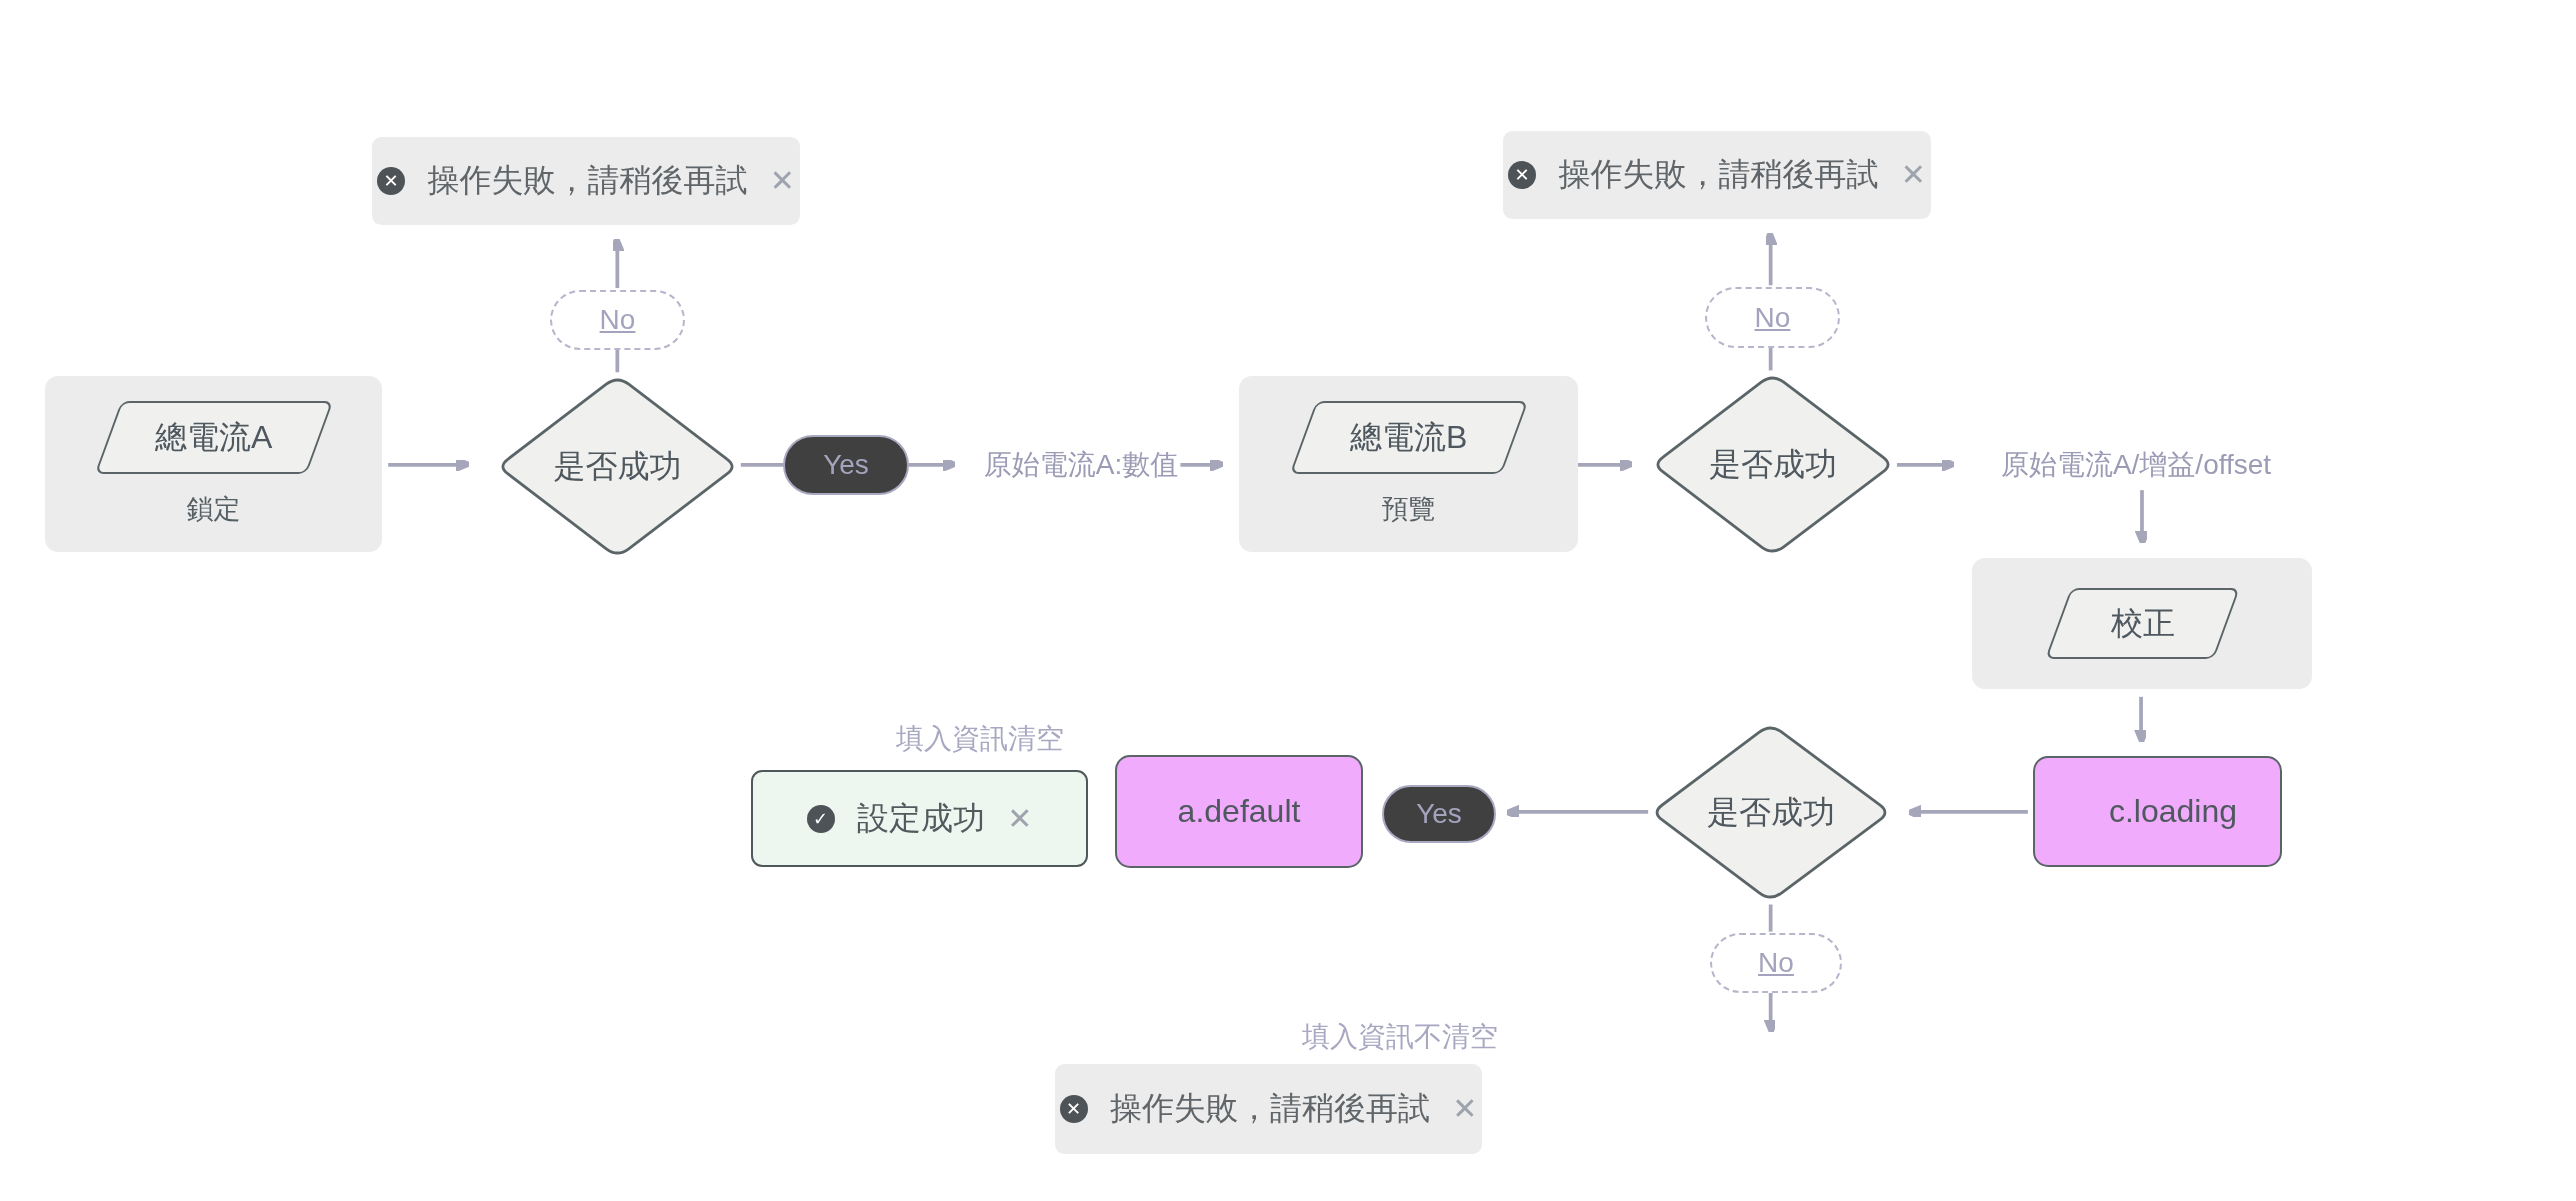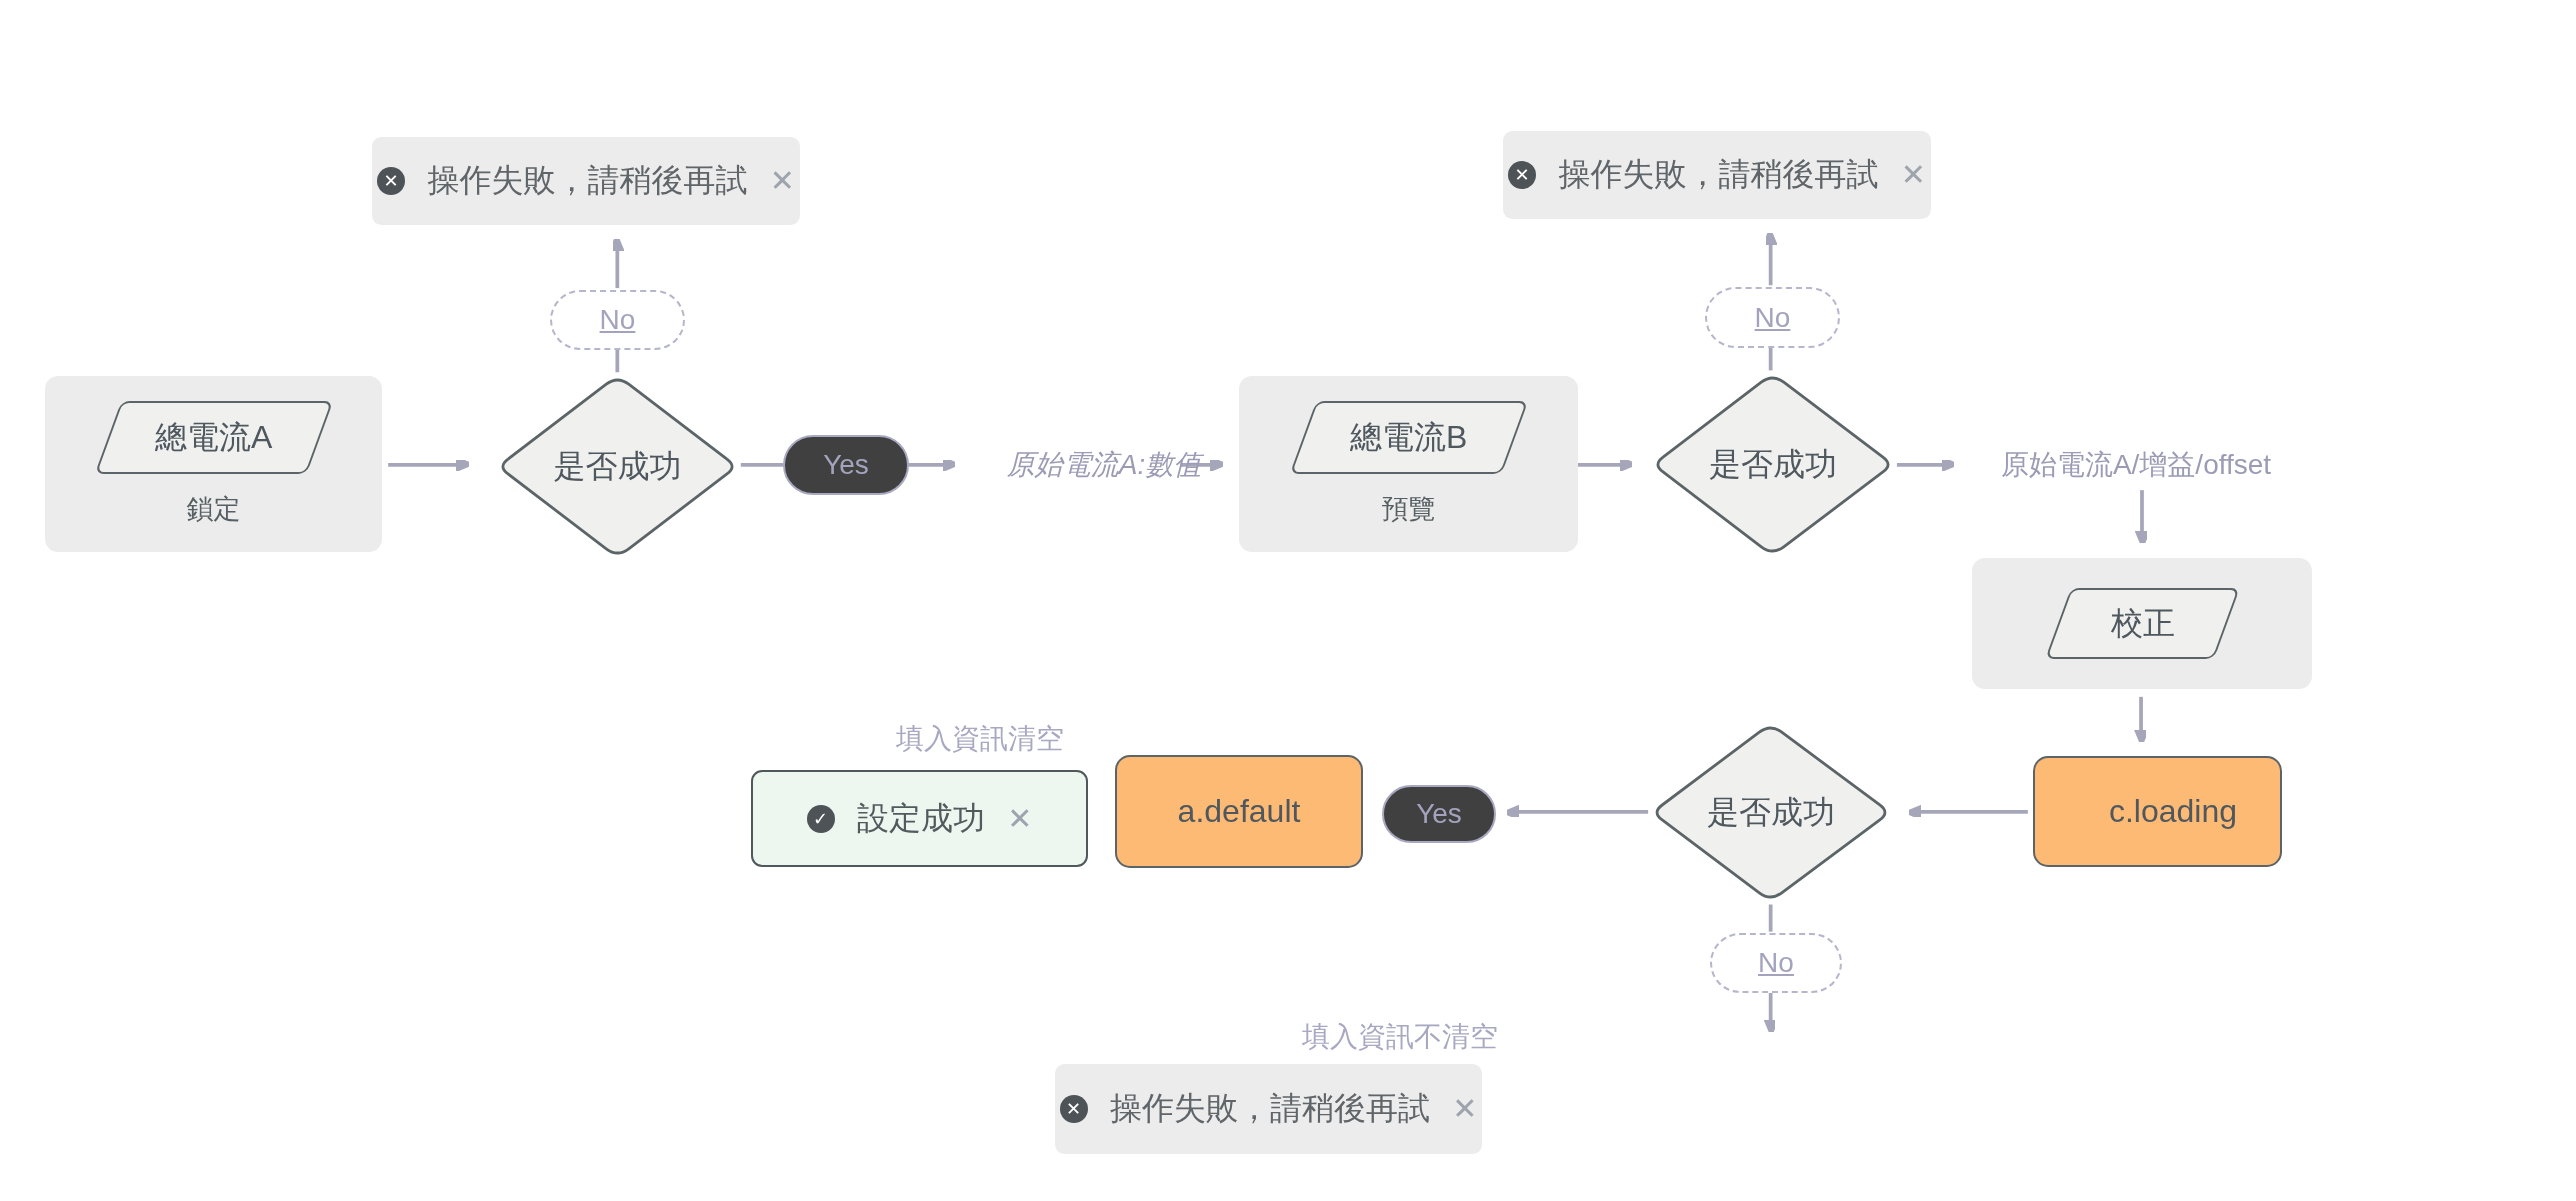--- a/index.html
+++ b/index.html
@@ -44,21 +44,21 @@
     position:absolute;left:0;top:0;width:100%;height:100%;
     display:flex;align-items:center;justify-content:center;
   }
   .diamond-1{left:494px;top:372px;width:247px;height:189px;}
   .diamond-2{left:1649px;top:370px;width:248px;height:189px;}
   .diamond-3{left:1648px;top:720px;width:246px;height:184px;}
 
   
   .rect-node{
     position:absolute;z-index:2;
-    background:#fdba74;border:2.8px solid #5b6467;border-radius:15px;
+    background:#f0abfc;border:2.8px solid #5b6467;border-radius:15px;
     display:flex;align-items:center;justify-content:center;
   }
   .rect-a{left:1115px;top:755px;width:244px;height:109px;}
   .rect-c{left:2033px;top:756px;width:214px;height:107px;padding-left:31px;}
   .rect-b{left:1604px;top:1045px;width:295px;height:110px;}
 
   
   .pill{
     position:absolute;z-index:2;
     background:#404040;border:2.8px solid #a8a8c0;border-radius:37px;
@@ -239,21 +239,21 @@
   <div class="no-pill no-1">
     <span>No</span>
   </div>
   <div class="no-pill no-2">
     <span>No</span>
   </div>
   <div class="no-pill no-3">
     <span>No</span>
   </div>
 
-  <div class="edge-label" style="left:1104px;top:465px;font-style:italic;">原始電流A:數值</div>
+  <div class="edge-label" style="left:1081px;top:465px;">原始電流A:數值</div>
   <div class="edge-label" style="left:2136px;top:465px;">原始電流A/增益/offset</div>
 
   <div class="rect-node rect-a">
     <span class="node-text">a.default</span>
   </div>
   <div class="rect-node rect-c">
     <span class="node-text">c.loading</span>
   </div>
 
 </div>

